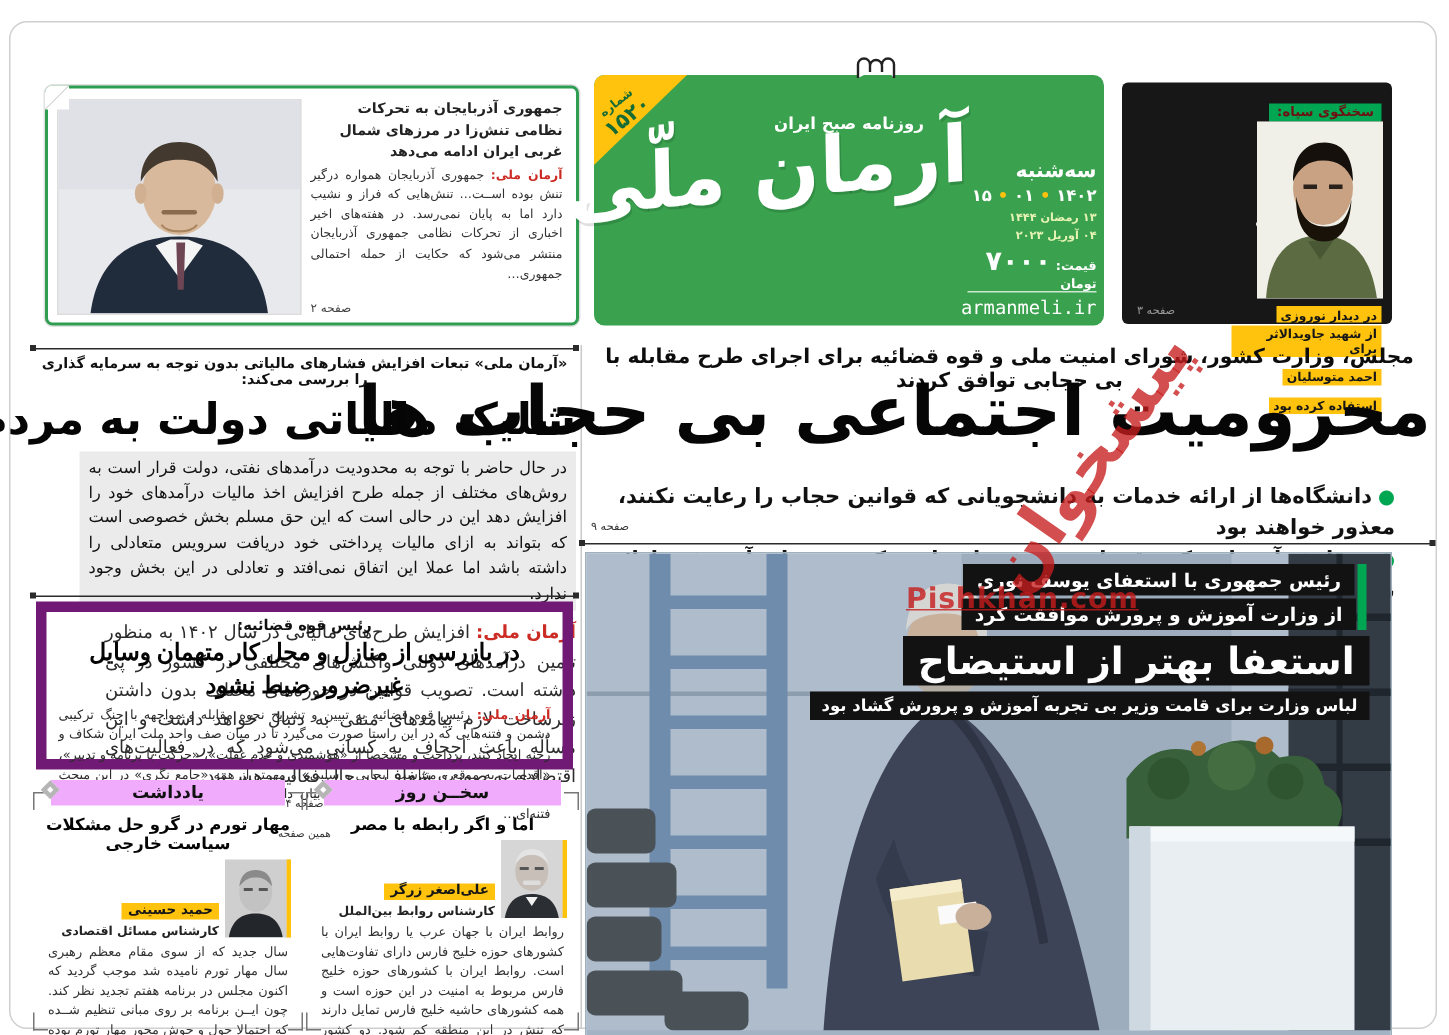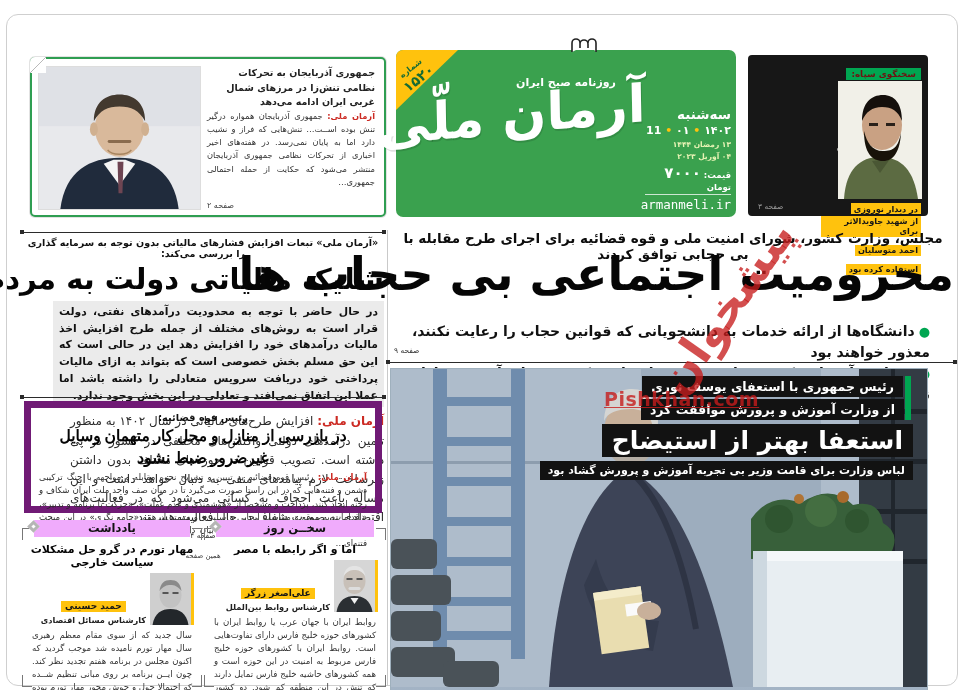--- a/index.html
+++ b/index.html
@@ -43,21 +43,21 @@
              color:#fff; font-size:11px; font-weight:700; letter-spacing:.5px; }
   .logo { position:absolute; top:34px; left:4px; width:246px; text-align:center;
           color:#fff; font-size:52px; font-weight:800; transform:rotate(-5deg) skewX(-4deg);
           text-shadow:1px 2px 0 rgba(0,0,0,.12); white-space:nowrap; }
   .dateblock { position:absolute; right:5px; top:56px; width:86px; color:#fff; }
   .weekday { font-size:13.5px; font-weight:800; }
   .date-fa { font-size:11px; font-weight:800; margin-top:2px; letter-spacing:.5px; }
   .date-dot { color:#ffc20d; }
   .date-sub { font-size:7.5px; color:#e7f3b4; margin-top:3px; font-weight:700; }
   .price { font-size:8.5px; font-weight:800; margin-top:3px; color:#fff; }
-  .price b { font-size:15px;margin-top:28px; }
+  .price b { font-size:18px;margin-top:28px; }
   .website { position:absolute; right:5px; bottom:5px; width:86px; text-align:center; color:#fff;
              font-size:12.5px; border-top:1px solid rgba(255,255,255,.75); padding-top:2px;
              font-family:"DejaVu Sans Mono","DejaVu Sans",monospace; }
 
   
   .sepah { position:absolute; left:748px; top:55px; width:180px; height:161px;
            background:#171717; border-radius:4px; padding:7px 7px 5px; }
   .sepah-label { display:inline-block; background:#00a651; color:#6d1212; font-size:8.8px;
                  font-weight:800; padding:1px 5px; margin-bottom:3px; }
   .sepah-head { color:#fff; font-size:12.8px; font-weight:800; line-height:1.42; width:96px; text-align:right; }
@@ -82,21 +82,21 @@
                pointer-events:none; }
   .wm-fa { position:absolute; left:30px; top:4px; font-size:46px; font-weight:800;
            color:rgba(198,28,28,.78); transform:rotate(-55deg); transform-origin:center; }
   .wm-en { position:absolute; left:8px; top:112px; font-size:19px; font-weight:800;
            color:rgba(198,28,28,.8); letter-spacing:.5px;text-decoration:underline; }
 
   
   .tax { position:absolute; left:22px; top:237px; width:362px; text-align:center; }
   .tax-kicker { font-size:9.6px; font-weight:800; color:#111; }
   .tax-head { font-size:29px; font-weight:900; color:#050505; margin:3px 0 5px; white-space:nowrap; }
-  .tax-intro { background:#ebebeb; text-align:justify; font-size:10.8px; font-weight:700;
+  .tax-intro { background:#ebebeb; text-align:justify; font-size:10.8px; font-weight:400;
                color:#111; line-height:1.55; padding:3px 6px;margin-left:31px; }
   .tax-body { text-align:justify; font-size:12px; color:#2c2c2c; line-height:1.6; margin-top:5px;margin-left:48px; }
   .tax-pageref { font-size:7.5px; color:#333; margin-top:3px; }
 
   .judiciary { position:absolute; left:24px; top:401px; width:358px; height:112px;
                border:7px solid #701a75; padding:4px 8px 3px; text-align:center; }
   .jud-kicker { font-size:9.8px; font-weight:700; color:#111; }
   .jud-head { font-size:15.5px; font-weight:900; color:#050505; line-height:1.4; margin:2px 0 3px;font-family:Liberation Serif, serif; }
   .jud-body { text-align:justify; font-size:8.6px; color:#2c2c2c; line-height:1.52; }
   .jud-pageref { font-size:7px; color:#333; margin-top:2px; }
@@ -111,21 +111,21 @@
   .c-br { right:-2px; bottom:0; border-width:0 1px 1px 0; }
   .c-bl { left:-2px;  bottom:0; border-width:0 0 1px 1px; }
   .mini-header { position:relative; margin:0 10px; height:17px; background:#f0abfc; text-align:center;
                  font-size:11.5px; font-weight:800; color:#111; line-height:17px; }
   .diamond { position:absolute; left:-5px; top:2px; width:9px; height:9px; background:#fff;
              border:3px solid #b5b5b5; transform:rotate(45deg); }
   .mini-head { text-align:center; font-size:11px; font-weight:800; color:#050505; margin:6px 4px 4px; }
   .author { display:flex; flex-direction:row; align-items:flex-end; justify-content:flex-start;
             gap:4px; padding:0 6px; }
   .author-photo { width:44px; height:52px; border-right:3px solid #ffc20d; overflow:hidden; background:#d8d8d8; order:0; }
-  .author-meta { text-align:center; order:1; }
+  .author-meta { text-align:right; order:1; }
   .author-name { display:inline-block; background:#ffc20d; color:#161616; font-size:9px; font-weight:800; padding:.5px 4px; }
   .author-role { font-size:8.2px; font-weight:800; color:#222; margin-top:2px; }
   .mini-body { text-align:justify; font-size:8.6px; color:#333; line-height:1.52; padding:4px 8px 0; }
 
   
   .photo { position:absolute; left:390px; top:368px; width:538px; height:376px;
            border:1px solid #9fb0bd; overflow:hidden; background:linear-gradient(#b9c6d4,#9fb0c2); }
   .strip { position:absolute; background:#121212; color:#fff; white-space:nowrap; z-index:10; }
   .strip.k1 { right:24px; top:7px;  height:21px; line-height:21px; font-size:12.5px; font-weight:800; padding:0 9px; }
   .strip.k2 { right:23px; top:30px; height:21px; line-height:21px; font-size:12.5px; font-weight:800; padding:0 9px; }
@@ -174,21 +174,21 @@
     </div>
     <div class="issue-badge"></div>
     <div class="issue-text">
       <span class="issue-label">شماره</span>
       <span class="issue-num">۱۵۲۰</span>
     </div>
     <div class="tagline">روزنامه صبح ایران</div>
     <div class="logo">آرمان ملّی</div>
     <div class="dateblock">
       <div class="weekday">سه‌شنبه</div>
-      <div class="date-fa"><span>۱۴۰۲</span><span class="date-dot"> • </span><span>۰۱</span><span class="date-dot"> • </span><span>11</span></div>
+      <div class="date-fa"><span>۱۴۰۲</span><span class="date-dot"> • </span><span>۰۱</span><span class="date-dot"> • </span><span>۱۵</span></div>
       <div class="date-sub">۱۳ رمضان ۱۴۴۴</div>
       <div class="date-sub">۰۴ آوریل ۲۰۲۳</div>
       <div class="price"><span>قیمت:</span> <b>۷۰۰۰</b> <span>تومان</span></div>
     </div>
     <div class="website">armanmeli.ir</div>
   </div>
 
   <div class="sepah">
     <span class="sepah-label">سخنگوی سپاه:</span>
     <div class="sepah-head">در سرنوشت قطعی متوسلیان تغییری حاصل نشده</div>

